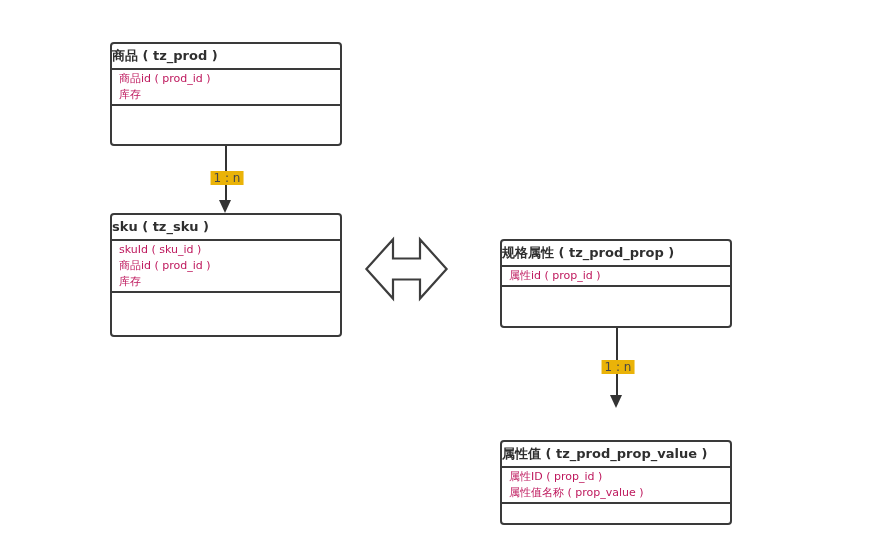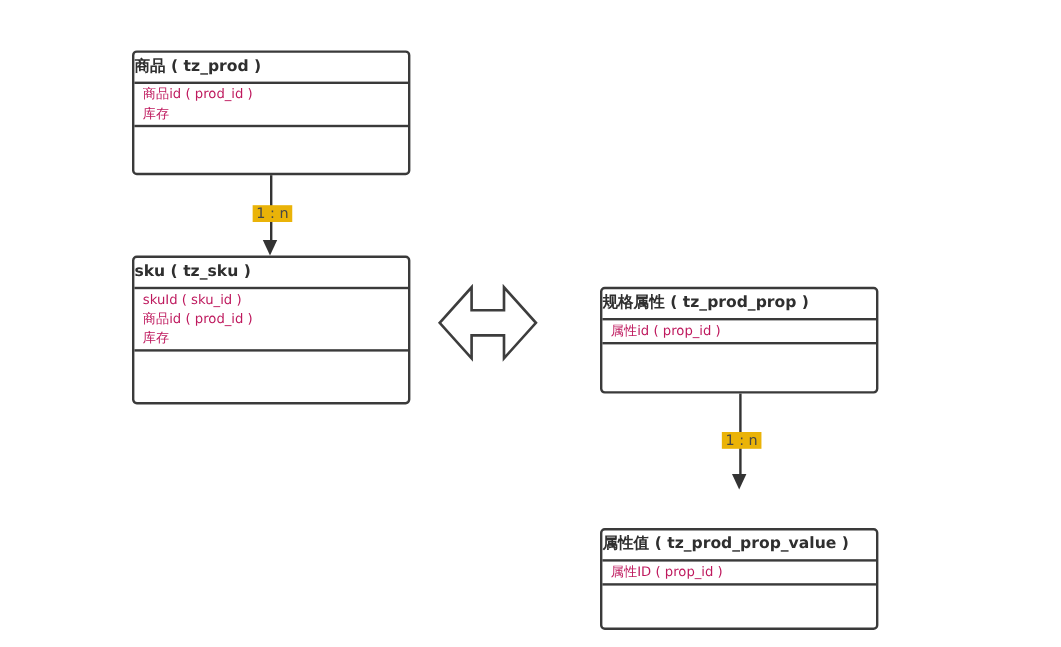--- a/index.html
+++ b/index.html
@@ -76,17 +76,18 @@
   </div>
 
   <div class="rel-line" style="left:616px;top:328px;height:68px;"></div>
   <div class="arrowhead" style="left:610px;top:395px;"></div>
   <div class="rel-label" style="left:618px;top:360px;">1 : n</div>
 
   <div class="entity" style="left:500px;top:408px;width:232px;height:85px;margin-top:32px;">
     <div class="etitle">属性值 ( tz_prod_prop_value )</div>
     <div class="efields">
       <div class="efield">属性ID ( prop_id )</div>
+      <div class="efield">属性值名称 ( prop_value )</div>
     </div>
     <div class="eempty"></div>
   </div>
 
 </div>
 
 </body></html>

